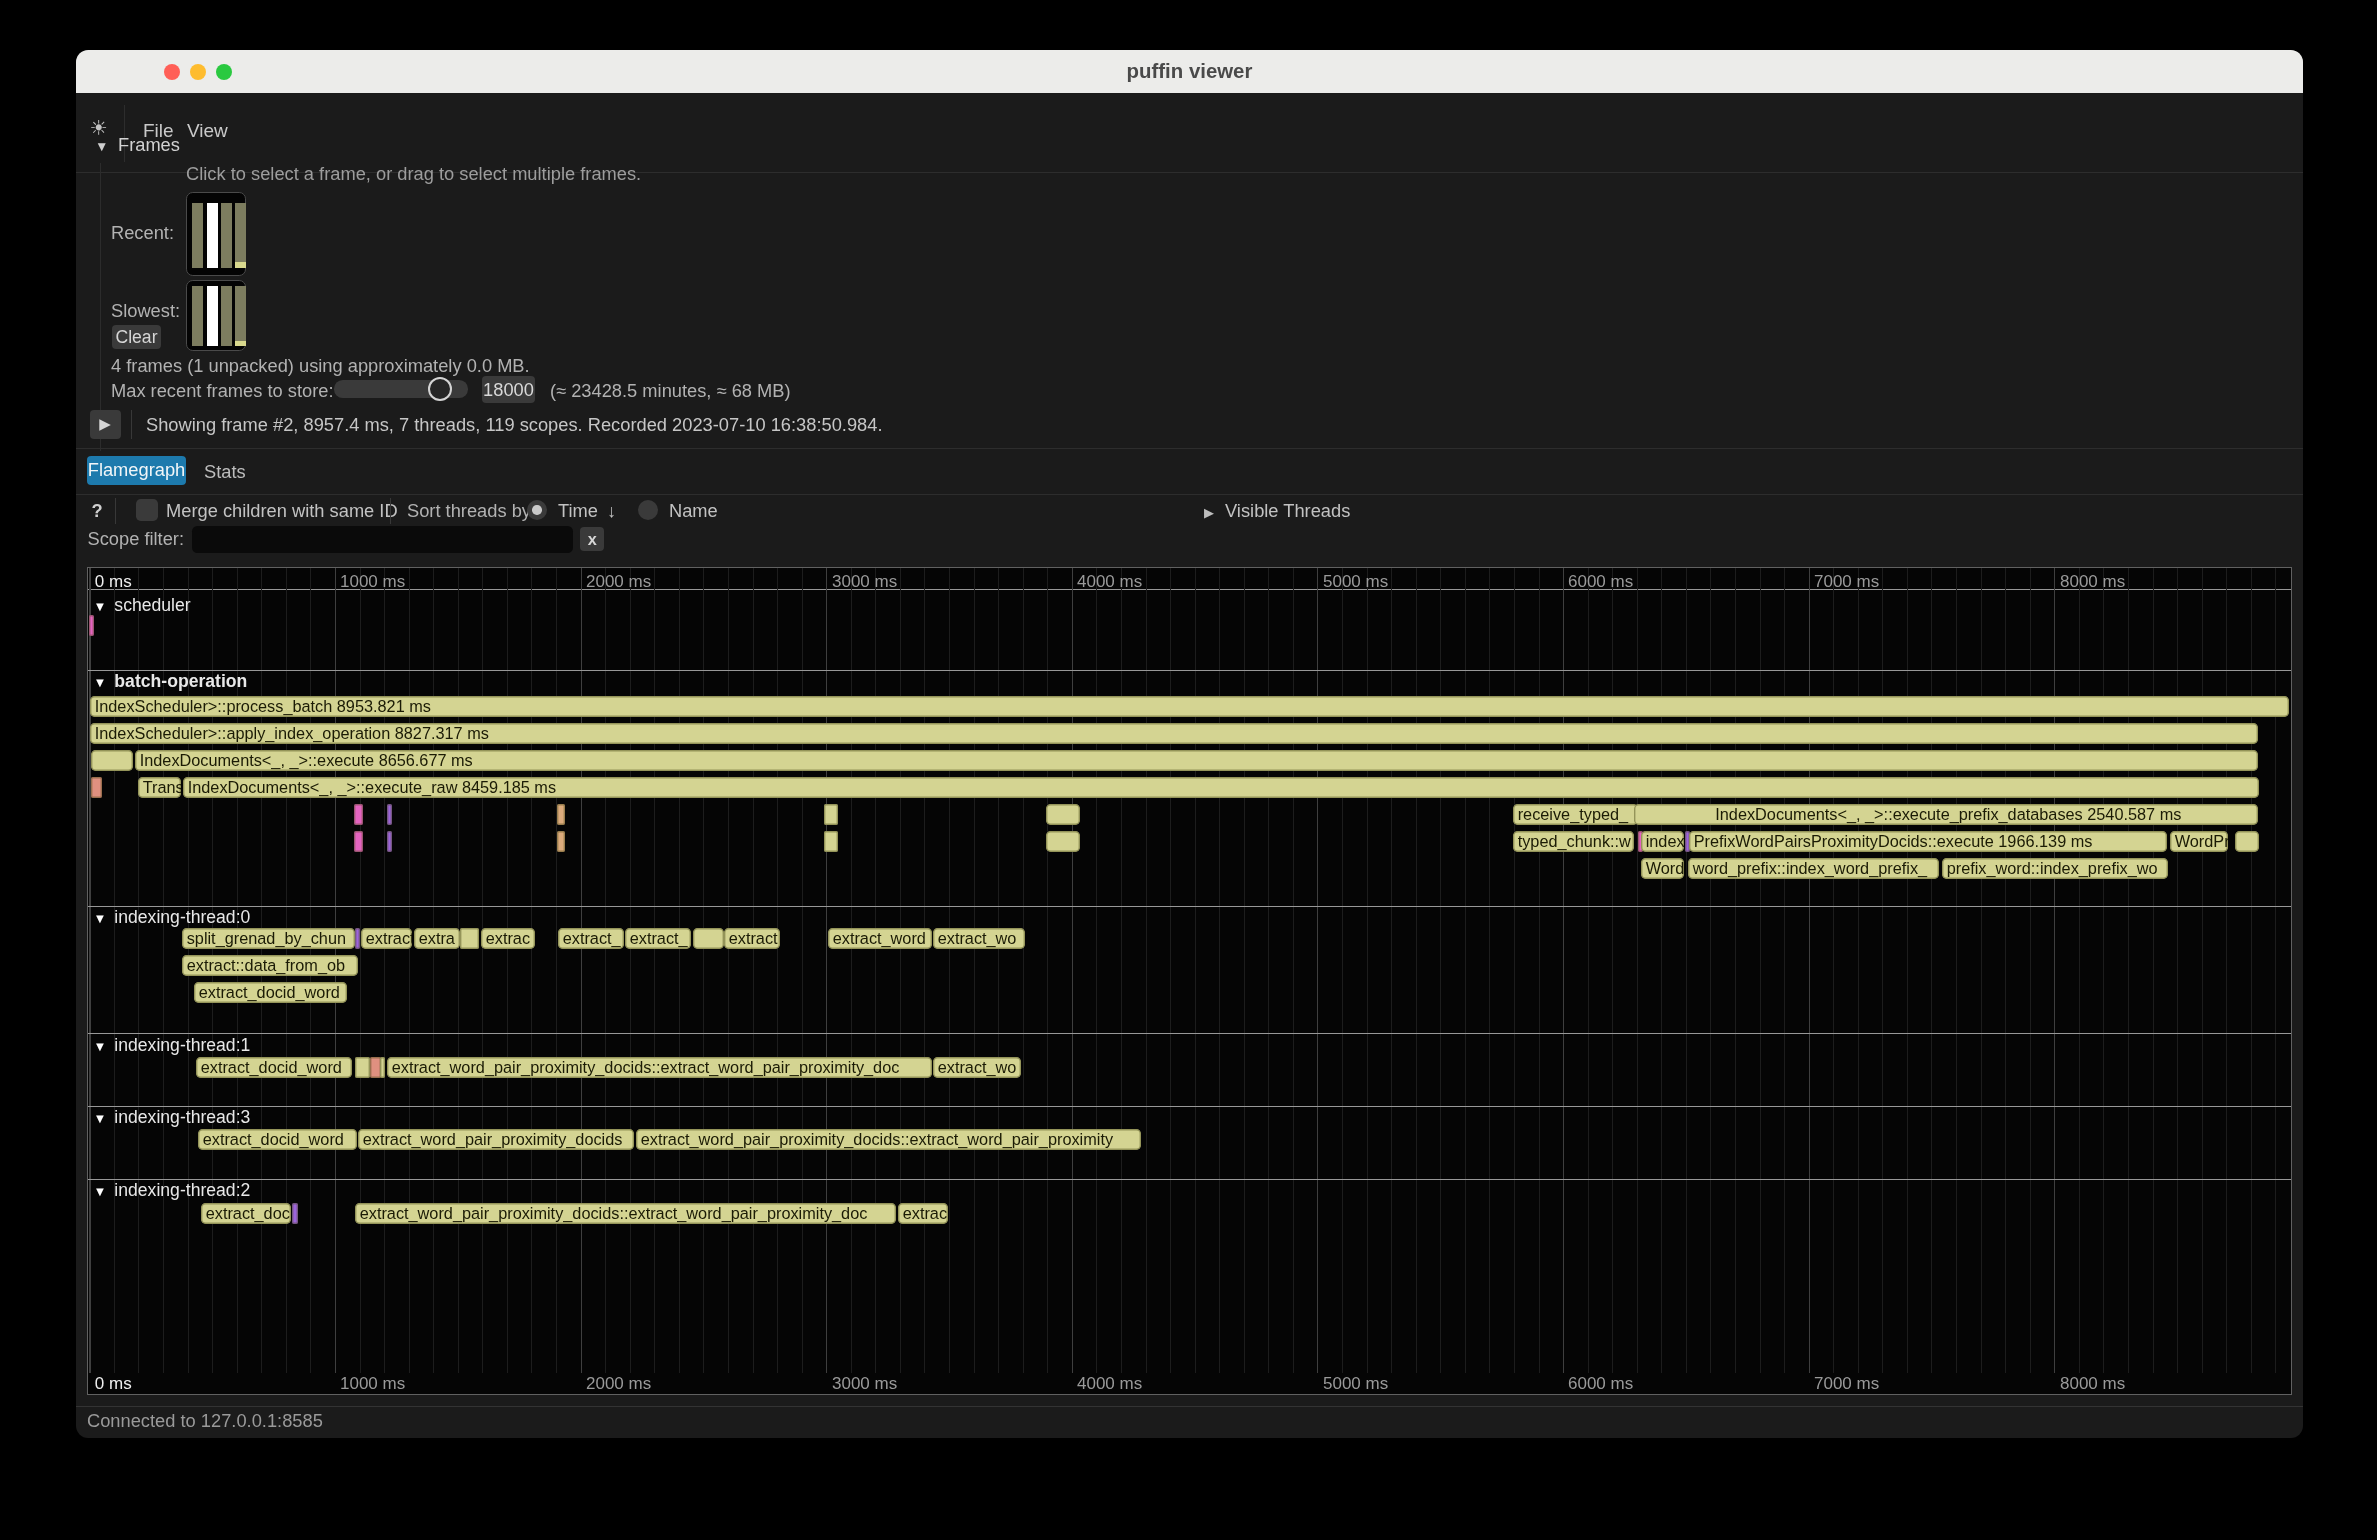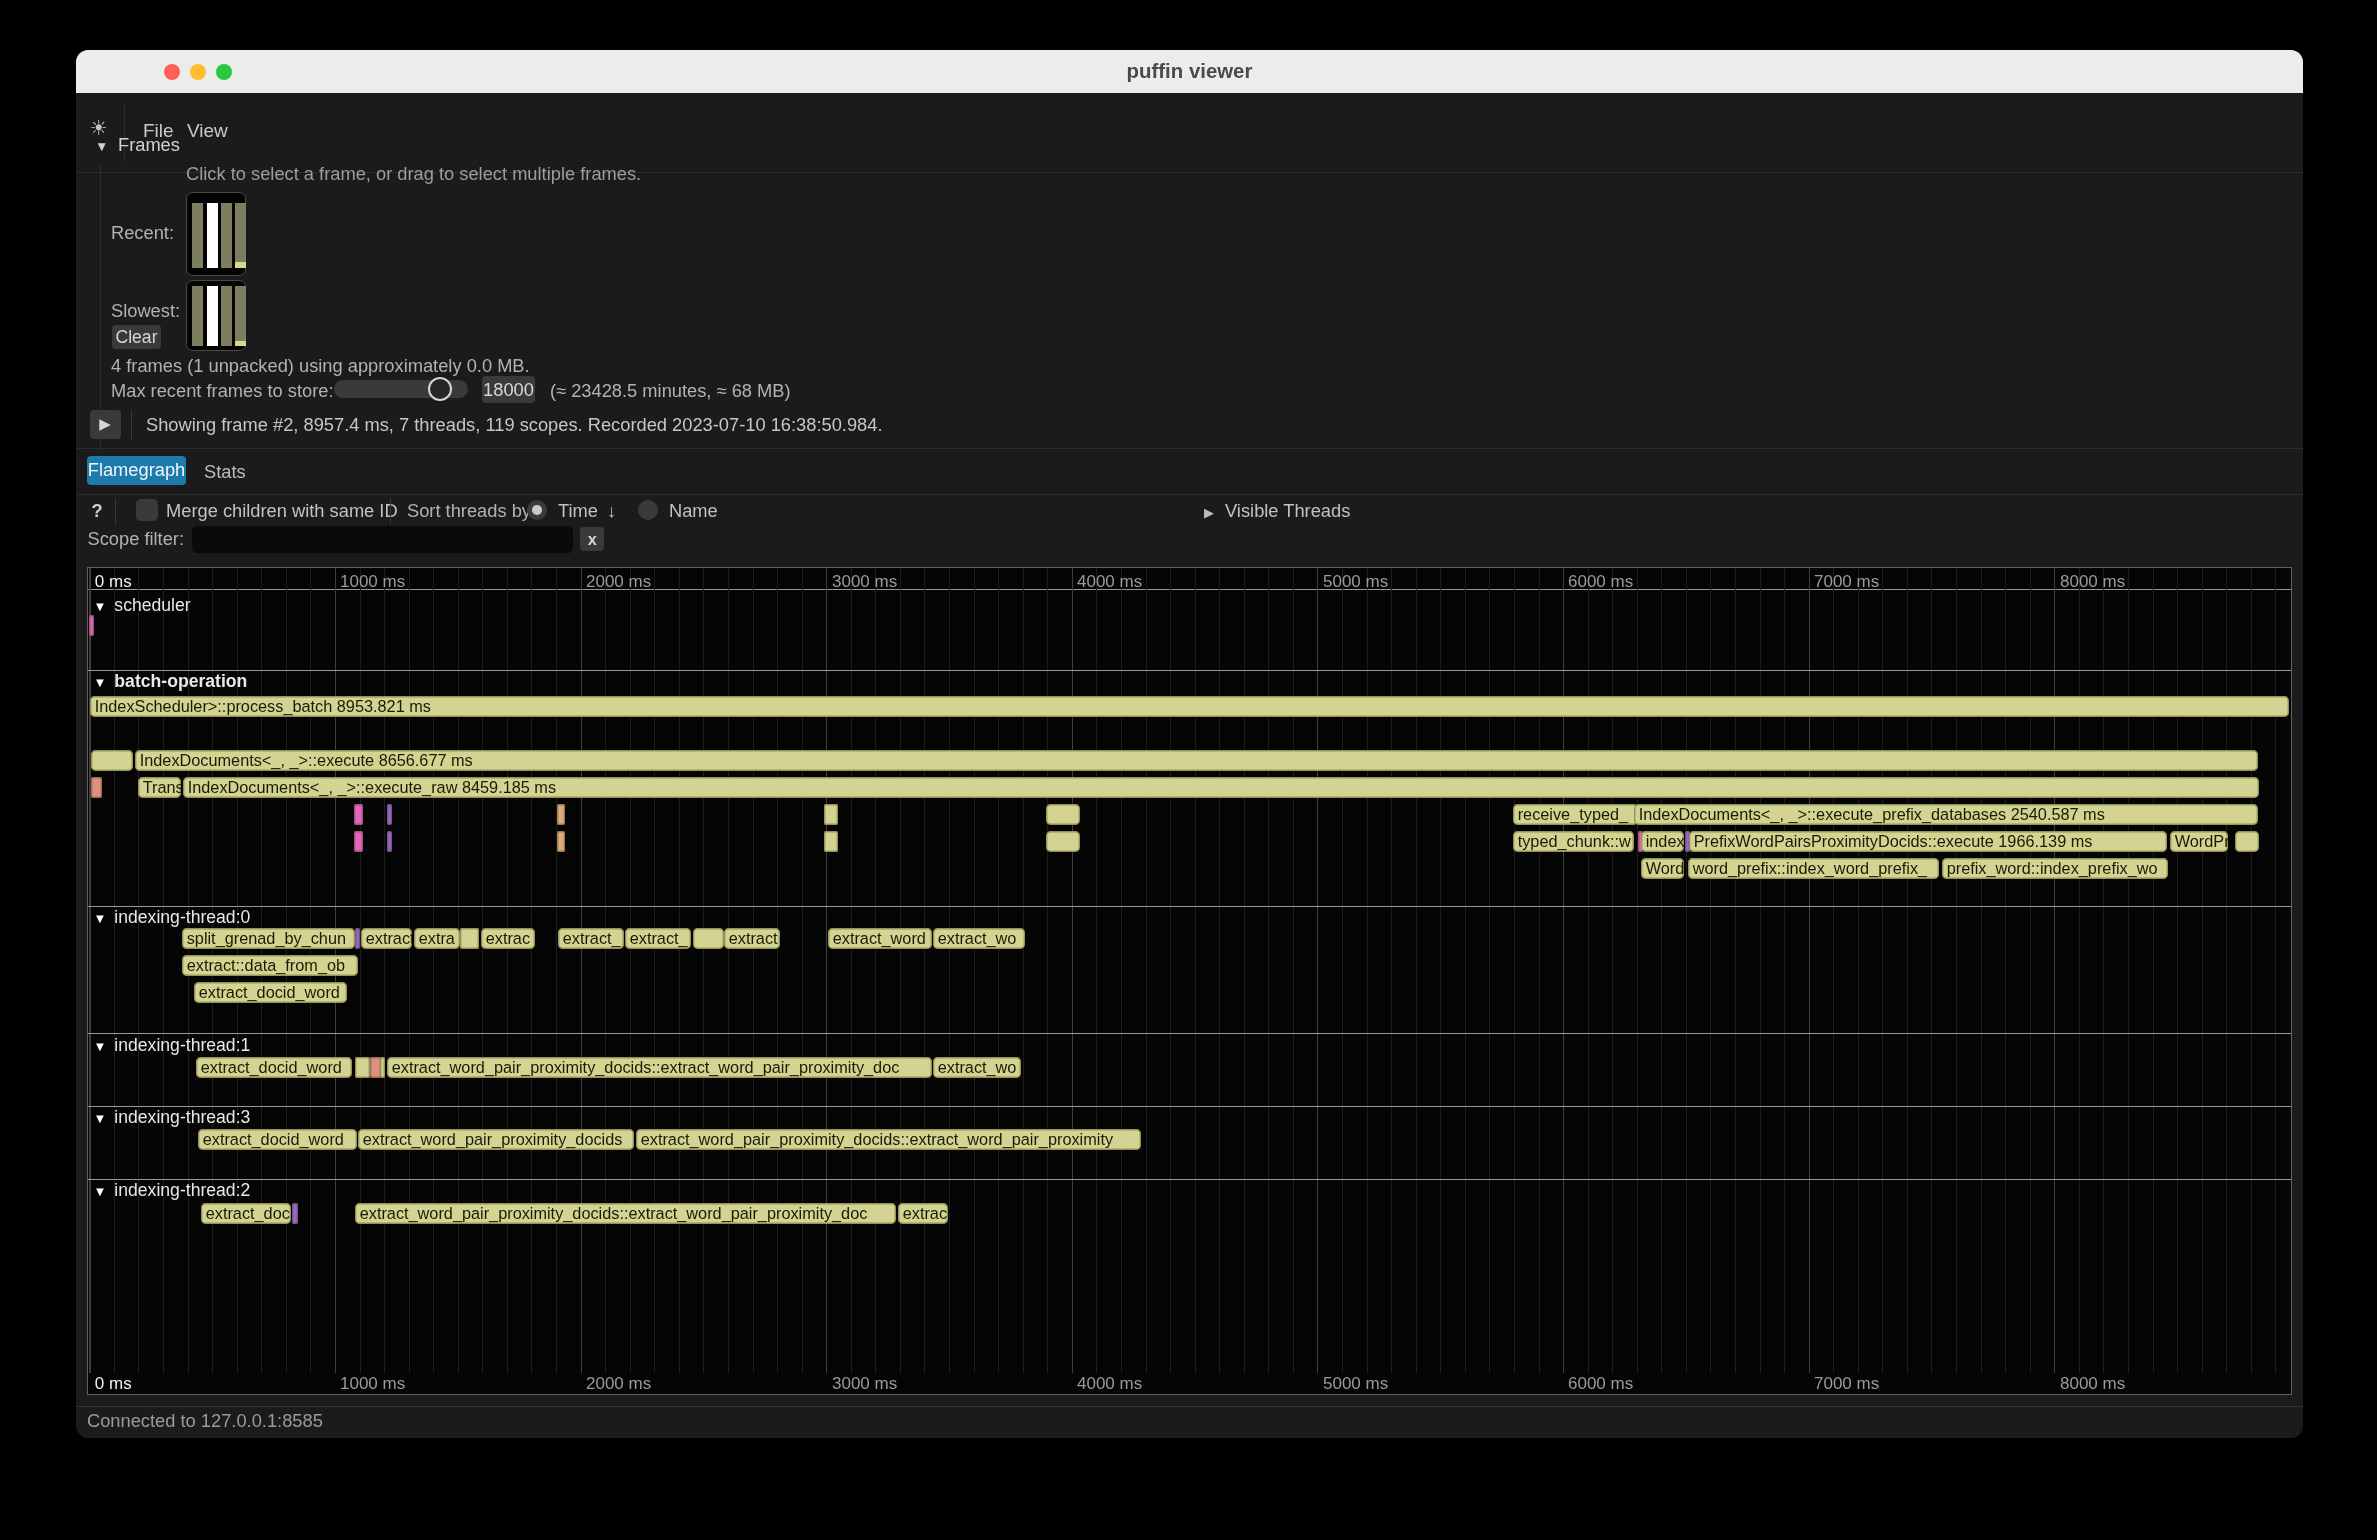--- a/index.html
+++ b/index.html
@@ -254,32 +254,33 @@
       <div class="tick" style="left: 1480px; top: 806px;">6000 ms</div>
       <div class="tick" style="left: 1726px; top: 4.1px;">7000 ms</div>
       <div class="tick" style="left: 1726px; top: 806px;">7000 ms</div>
       <div class="tick" style="left: 1972px; top: 4.1px;">8000 ms</div>
       <div class="tick" style="left: 1972px; top: 806px;">8000 ms</div>
       <div class="thread-label" style="left: 5.4px; top: 27px;"><span class="tri">▼</span>scheduler</div>
       <div class="bar c-pink" style="left: 1.4px; top: 47px; width: 3.4px; border-radius: 2px;"></div>
       <div class="axisline" style="top: 102px;"></div>
       <div class="thread-label" style="left: 5.4px; top: 103px; font-weight: bold;"><span class="tri">▼</span>batch-operation</div>
       <div class="bar" style="left: 2px; top: 128px; width: 2199px;">IndexScheduler&gt;::process_batch 8953.821 ms</div>
+      <div class="bar" style="left: 2px; top: 155px; width: 2168px;">IndexScheduler&gt;::apply_index_operation 8827.317 ms</div>
       <div class="bar" style="left: 3.4px; top: 182px; width: 42px;"></div>
       <div class="bar" style="left: 47px; top: 182px; width: 2123px;">IndexDocuments&lt;_, _&gt;::execute 8656.677 ms</div>
       <div class="bar c-salmon" style="left: 3.4px; top: 209px; width: 11px; border-radius: 2px;"></div>
       <div class="bar" style="left: 50px; top: 209px; width: 43px;">Trans</div>
       <div class="bar" style="left: 95px; top: 209px; width: 2076px;">IndexDocuments&lt;_, _&gt;::execute_raw 8459.185 ms</div>
       <div class="bar c-pink" style="left: 266px; top: 236px; width: 8.8px; border-radius: 2px;"></div>
       <div class="bar c-purple" style="left: 299px; top: 236px; width: 3.4px; border-radius: 2px;"></div>
       <div class="bar c-tan" style="left: 469px; top: 236px; width: 8.1px; border-radius: 2px;"></div>
       <div class="bar" style="left: 736px; top: 236px; width: 13.6px; border-radius: 2px;"></div>
       <div class="bar" style="left: 958px; top: 236px; width: 34px;"></div>
       <div class="bar" style="left: 1425px; top: 236px; width: 125px;">receive_typed_</div>
-      <div class="bar" style="left: 1546px; top: 236px; width: 624px;">IndexDocuments&lt;_, _&gt;::execute_prefix_databases 2540.587 ms</div>
+      <div class="bar" style="left: 1546px; top: 236px; width: 624px; text-align: center;">IndexDocuments&lt;_, _&gt;::execute_prefix_databases 2540.587 ms</div>
       <div class="bar c-pink" style="left: 266px; top: 263px; width: 8.8px; border-radius: 2px;"></div>
       <div class="bar c-purple" style="left: 299px; top: 263px; width: 3.4px; border-radius: 2px;"></div>
       <div class="bar c-tan" style="left: 469px; top: 263px; width: 8.1px; border-radius: 2px;"></div>
       <div class="bar" style="left: 736px; top: 263px; width: 13.6px; border-radius: 2px;"></div>
       <div class="bar" style="left: 958px; top: 263px; width: 34px;"></div>
       <div class="bar" style="left: 1425px; top: 263px; width: 121px;">typed_chunk::w</div>
       <div class="bar c-pink" style="left: 1550px; top: 263px; width: 3.4px; border-radius: 2px;"></div>
       <div class="bar" style="left: 1553px; top: 263px; width: 43px;">index</div>
       <div class="bar c-purple" style="left: 1597px; top: 263px; width: 4.1px; border-radius: 2px;"></div>
       <div class="bar" style="left: 1601px; top: 263px; width: 478px;">PrefixWordPairsProximityDocids::execute 1966.139 ms</div>

